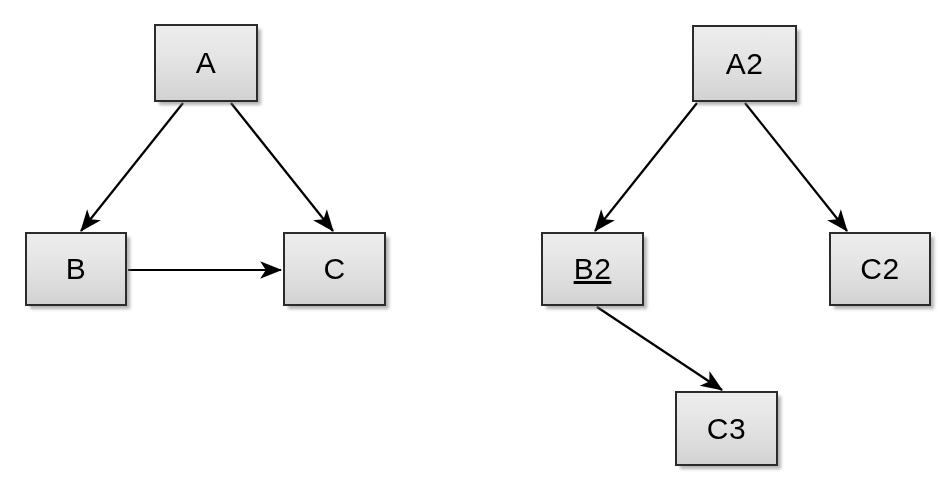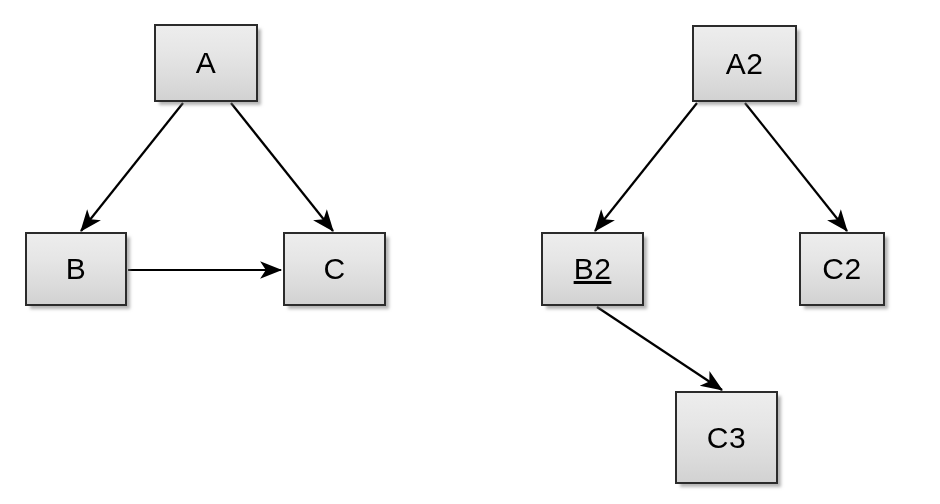--- a/index.html
+++ b/index.html
@@ -79,21 +79,21 @@
         <span class="node-label">C</span>
       </div>
     </div>
   <div id="nodes-right">
       <div class="node" style="left: 668px; top: 25px; width: 105px; height: 77px; margin-left: 24px;">
         <span class="node-label">A2</span>
       </div>
       <div class="node" style="left: 541px; top: 232px; width: 103px; height: 74px; text-decoration: underline;">
         <span class="node-label">B2</span>
       </div>
-      <div class="node" style="left: 799px; top: 232px; width: 86px; height: 74px;">
+      <div class="node" style="left: 829px; top: 232px; width: 102px; height: 74px;">
         <span class="node-label">C2</span>
       </div>
-      <div class="node" style="left: 675px; top: 391px; width: 103px; height: 93px;">
+      <div class="node" style="left: 675px; top: 391px; width: 103px; height: 75px;">
         <span class="node-label">C3</span>
       </div>
     </div>
 
 </div>
 
 </body></html>

